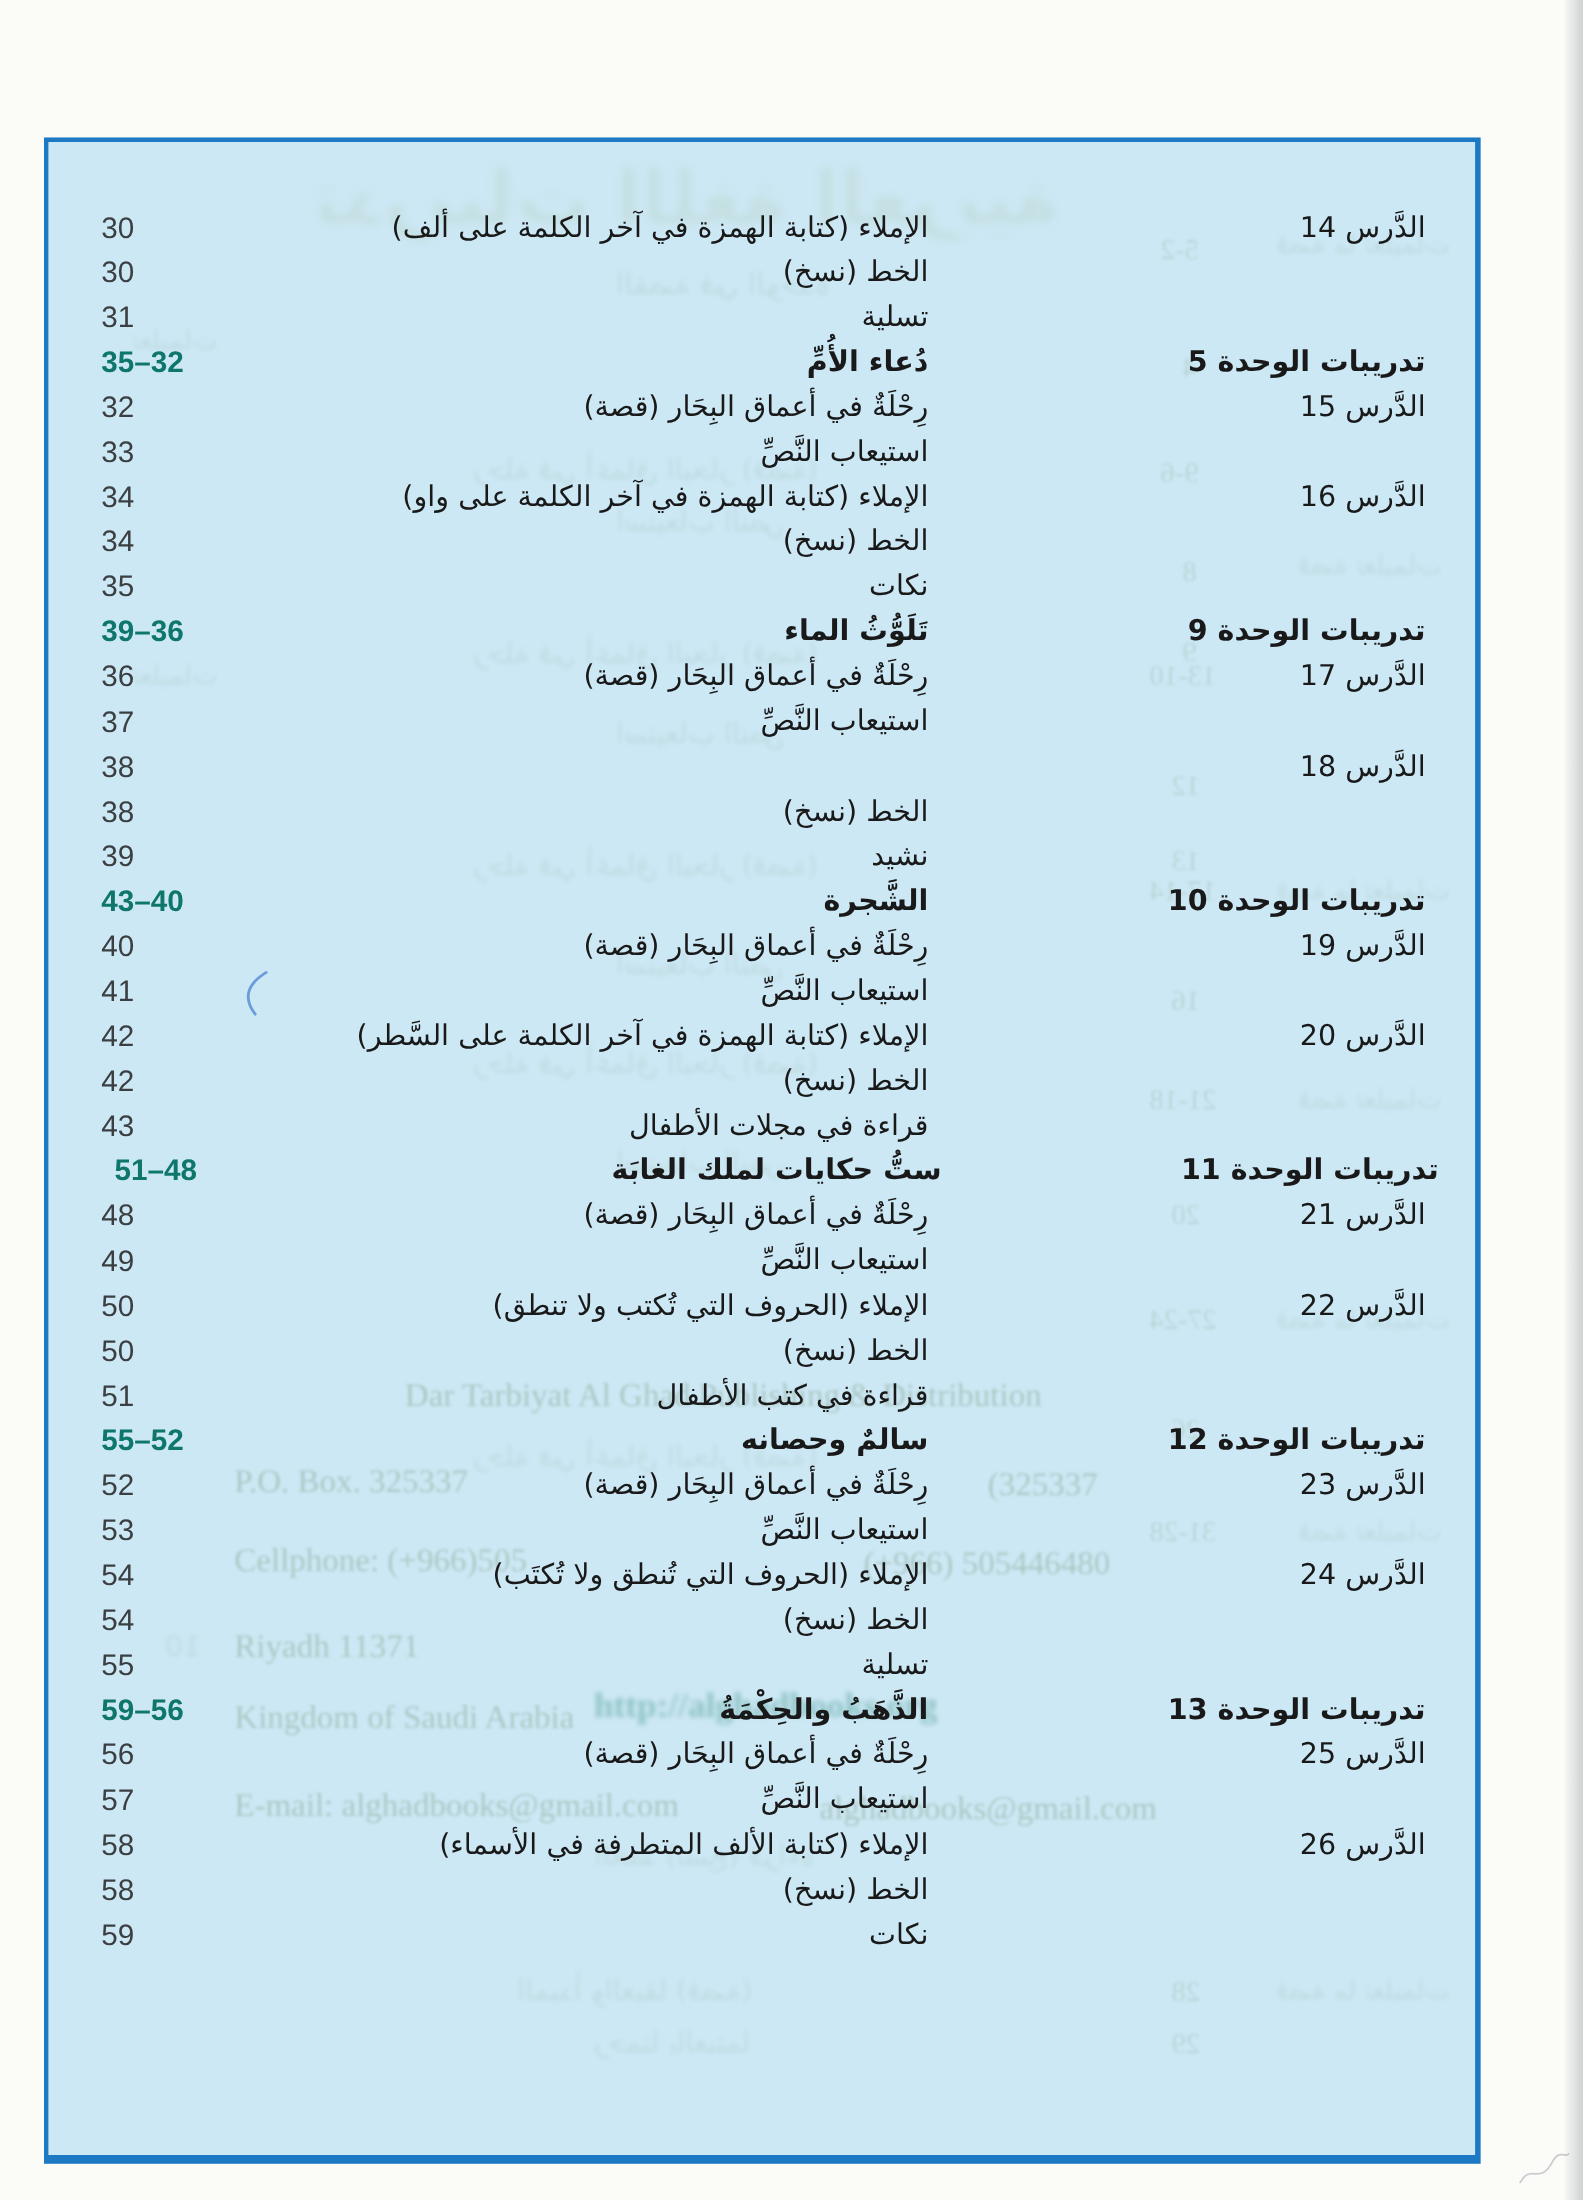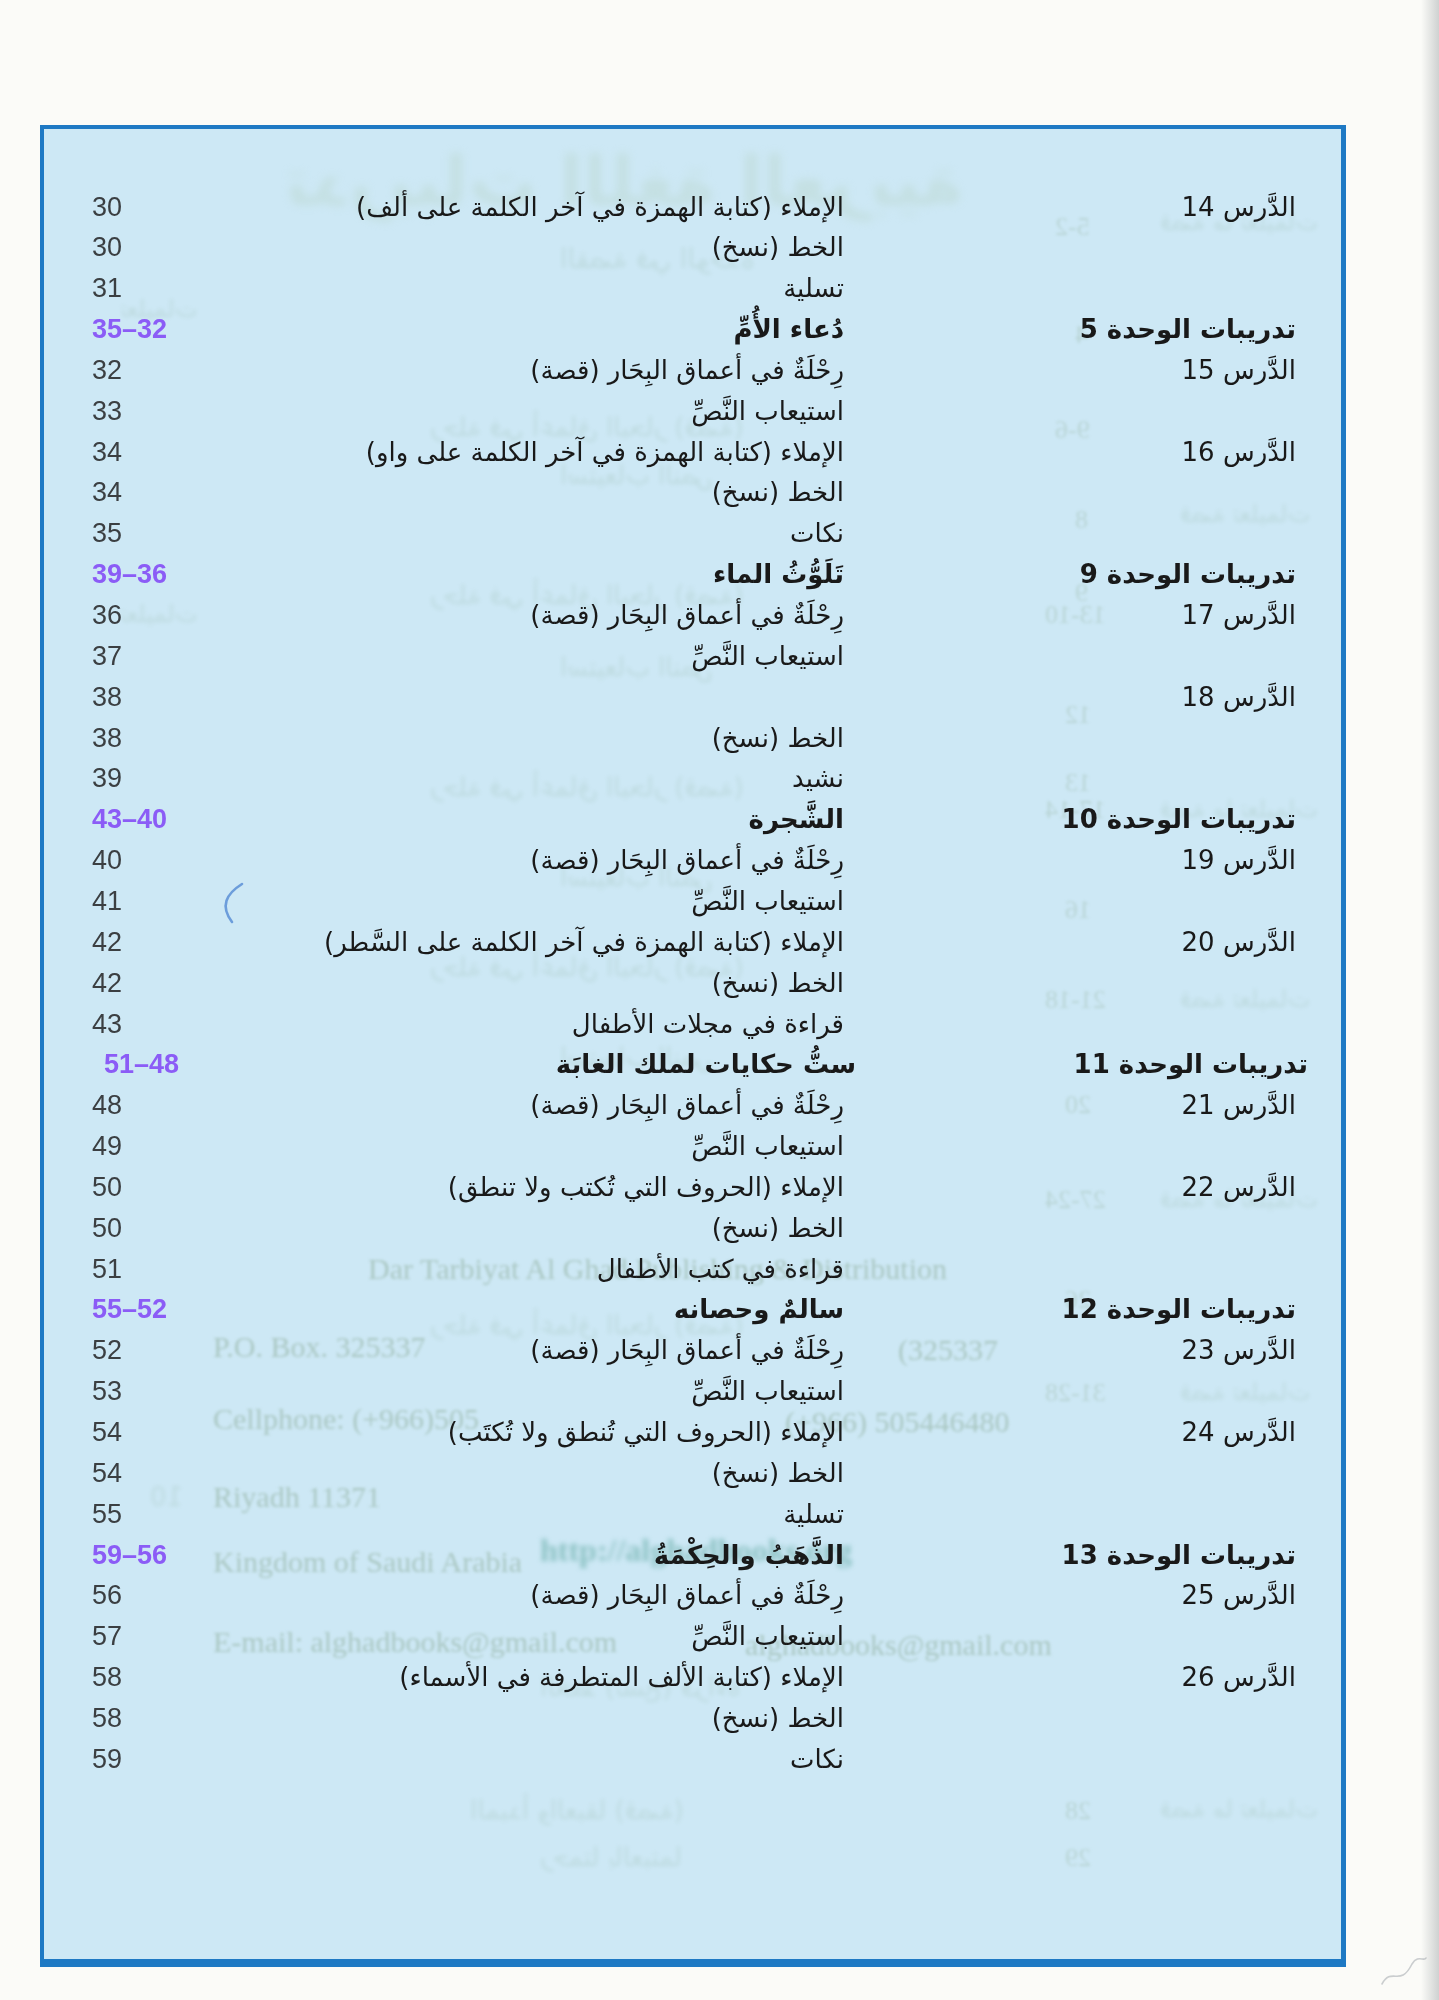--- a/index.html
+++ b/index.html
@@ -48,21 +48,21 @@
   }
   .ttl{
     left:44px;width:800px;text-align:right;direction:rtl;
     font-size:26px;color:#191919;
   }
   .lbl{
     left:850px;width:446px;text-align:right;direction:rtl;
     font-size:26px;color:#191919;
   }
   .row.unit .num,.row.unit .ttl,.row.unit .lbl{font-weight:bold;}
-  .row.unit .num{color:#8b5cf6;}
+  .row.unit .num{color:#0f766e;}
   
   .mark{position:absolute;pointer-events:none;}
   
   #edge-shadow{
     position:absolute;top:0;right:0;width:18px;height:2000px;
     background:linear-gradient(to right,rgba(150,156,158,0),rgba(140,147,150,.4));
   }
 </style>
 </head>
 <body>

